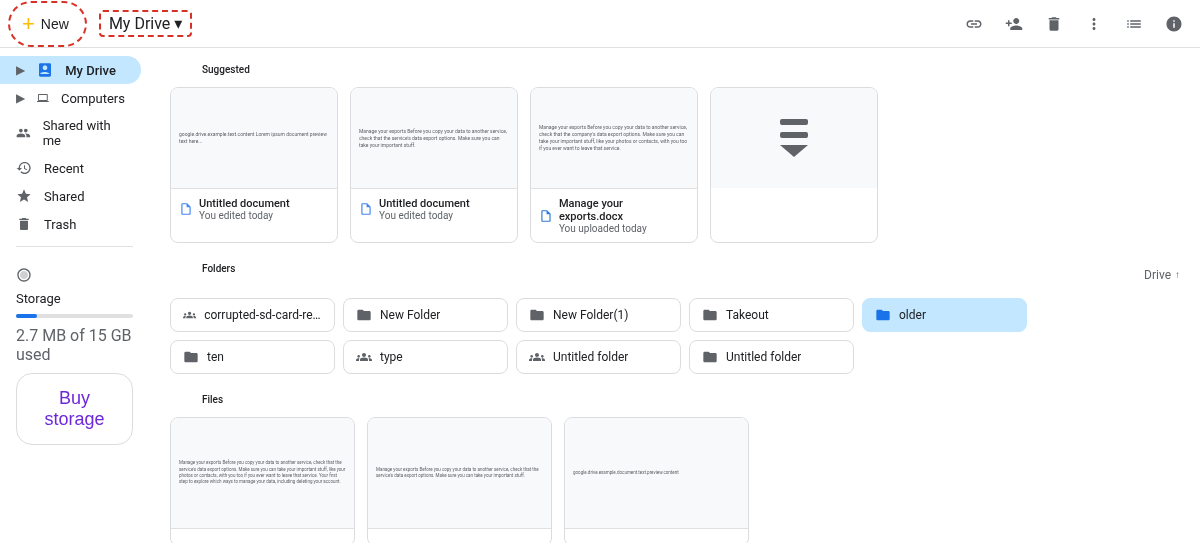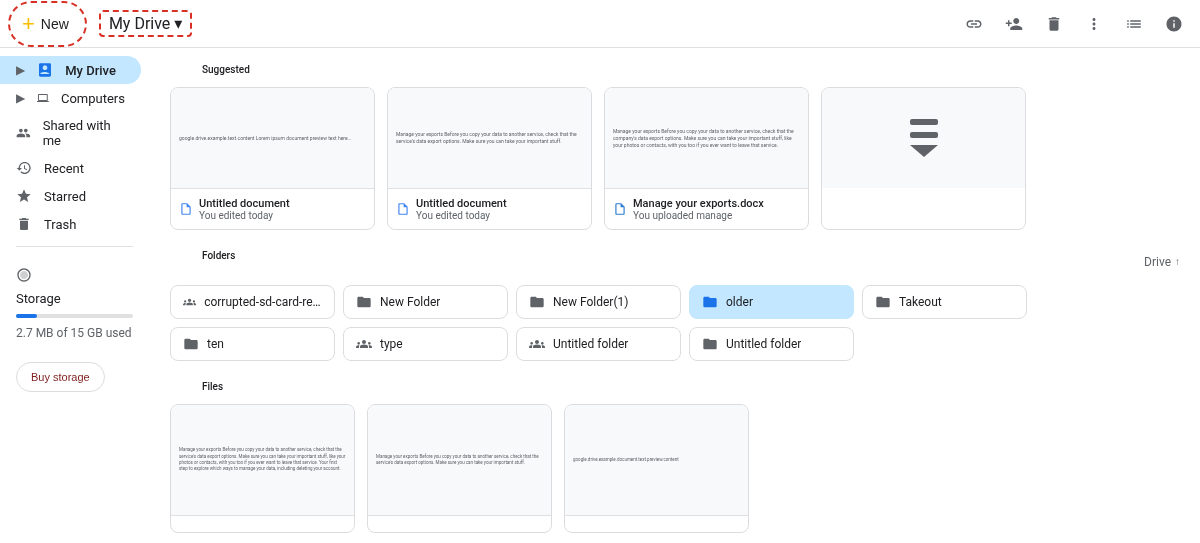--- a/index.html
+++ b/index.html
@@ -43,26 +43,26 @@
     }
     .sidebar-item {
       display: flex; align-items: center; gap: 12px;
       padding: 6px 16px; cursor: pointer; border-radius: 0 24px 24px 0;
       font-size: 13px; color: #202124; margin-right: 8px;
     }
     .sidebar-item.active { background: #c2e7ff; font-weight: 500; }
     .sidebar-arrow { font-size: 12px; color: #5f6368; }
 
     .sidebar-storage { padding: 12px 16px; }
-    .storage-label { font-size: 12px; color: #5f6368; margin-bottom: 22px; }
+    .storage-label { font-size: 16px; color: #5f6368; margin-bottom: 9px; }
     .storage-bar-bg { background: #e0e0e0; height: 4px; border-radius: 2px; margin-bottom: 8px; }
     .storage-bar-fill { background: #1a73e8; height: 4px; border-radius: 2px; width: 18%; }
     .buy-btn {
-      border: 1px solid #dadce0; border-radius: 16px; padding: 8px 14px;
-      font-size: 11px; cursor: pointer; background: #fff; color: #7f1d1d;
+      border: 1px solid #dadce0; border-radius: 16px; padding: 14px 14px;
+      font-size: 18px; cursor: pointer; background: #fff; color: #6d28d9;
     }
     .sidebar-divider { height: 1px; background: #e0e0e0; margin: 8px 16px; }
 
     
     .content {
       flex: 1; overflow-y: auto; padding: 16px 20px;
     }
     .section-title {
       font-size: 10px; font-weight: 500; color: #202124; margin-bottom: 12px; margin-left: 32px;
     }
@@ -70,21 +70,21 @@
       display: flex; align-items: center; justify-content: space-between; margin-bottom: 12px;
     }
     .sort-btn { font-size: 12px; color: #5f6368; display: flex; align-items: center; gap: 4px; cursor: pointer; }
     .sort-arrow { font-size: 10px; }
 
     
     .suggested-grid {
       display: flex; gap: 12px; margin-bottom: 20px; flex-wrap: wrap;
     }
     .suggested-card {
-      width: 205px; border: 1px solid #dadce0; border-radius: 8px;
+      width: 168px; border: 1px solid #dadce0; border-radius: 8px;
       overflow: hidden; cursor: pointer; flex-shrink: 0;
     }
     .card-preview {
       height: 100px; background: #f8f9fa; display: flex; align-items: center;
       justify-content: center; overflow: hidden; padding: 8px;
     }
     .card-preview-text {
       font-size: 5px; color: #5f6368; line-height: 1.4; text-align: left; width: 100%;
     }
     .card-info {
@@ -206,21 +206,21 @@
       <svg width="16" height="16" viewBox="0 0 24 24" fill="#5f6368">
           <path d="M13 3c-4.97 0-9 4.03-9 9H1l3.89 3.89.07.14L9 12H6c0-3.87 3.13-7 7-7s7 3.13 7 7-3.13 7-7 7c-1.93 0-3.68-.79-4.94-2.06l-1.42 1.42C8.27 19.99 10.51 21 13 21c4.97 0 9-4.03 9-9s-4.03-9-9-9zm-1 5v5l4.28 2.54.72-1.21-3.5-2.08V8H12z"></path>
         </svg>
       <span>Recent</span>
     </div>
 
     <div class="sidebar-item">
       <svg width="16" height="16" viewBox="0 0 24 24" fill="#5f6368">
           <path d="M12 17.27L18.18 21l-1.64-7.03L22 9.24l-7.19-.61L12 2 9.19 8.63 2 9.24l5.46 4.73L5.82 21z"></path>
         </svg>
-      <span>Starred</span>
+      <span>Shared</span>
     </div>
 
     <div class="sidebar-item">
       <svg width="16" height="16" viewBox="0 0 24 24" fill="#5f6368">
           <path d="M6 19c0 1.1.9 2 2 2h8c1.1 0 2-.9 2-2V7H6v12zM19 4h-3.5l-1-1h-5l-1 1H5v2h14V4z"></path>
         </svg>
       <span>Trash</span>
     </div>
 
     <div class="sidebar-divider"></div>
@@ -286,21 +286,21 @@
             <div class="card-preview-text">Manage your exports
 
 Before you copy your data to another service, check that the company's data export options. Make sure you can take your important stuff, like your photos or contacts, with you too if you ever want to leave that service.</div>
           </div>
           <div class="card-info">
             <svg width="14" height="14" viewBox="0 0 24 24" fill="#2b7cd3">
                 <path d="M14 2H6c-1.1 0-2 .9-2 2v16c0 1.1.89 2 2 2h12c1.1 0 2-.9 2-2V8l-6-6zm4 18H6V4h7v5h5v11z"></path>
               </svg>
             <div>
               <div class="card-name">Manage your exports.docx</div>
-              <div class="card-date">You uploaded manage</div>
+              <div class="card-date">You uploaded today</div>
             </div>
           </div>
         </div>
 
         <div class="suggested-card">
           <div class="card-preview" style="flex-direction:column;gap:4px;">
             <div style="width:28px;height:6px;background:#5f6368;border-radius:2px;"></div>
             <div style="width:28px;height:6px;background:#5f6368;border-radius:2px;margin-top:3px;"></div>
             <div style="width:0;height:0;border-left:14px solid transparent;border-right:14px solid transparent;border-top:12px solid #5f6368;margin-top:3px;"></div>
           </div>
@@ -333,32 +333,32 @@
           <span class="folder-name">New Folder</span>
         </div>
 
         <div class="folder-item">
           <svg width="16" height="16" viewBox="0 0 24 24" fill="#5f6368">
               <path d="M10 4H4c-1.1 0-2 .9-2 2v12c0 1.1.9 2 2 2h16c1.1 0 2-.9 2-2V8c0-1.1-.9-2-2-2h-8l-2-2z"></path>
             </svg>
           <span class="folder-name">New Folder(1)</span>
         </div>
 
+        <div class="folder-item">
+          <svg width="16" height="16" viewBox="0 0 24 24" fill="#5f6368">
+              <path d="M10 4H4c-1.1 0-2 .9-2 2v12c0 1.1.9 2 2 2h16c1.1 0 2-.9 2-2V8c0-1.1-.9-2-2-2h-8l-2-2z"></path>
+            </svg>
+          <span class="folder-name">Takeout</span>
+        </div>
+
         <div class="folder-item selected">
           <svg width="16" height="16" viewBox="0 0 24 24" fill="#1a73e8">
               <path d="M10 4H4c-1.1 0-2 .9-2 2v12c0 1.1.9 2 2 2h16c1.1 0 2-.9 2-2V8c0-1.1-.9-2-2-2h-8l-2-2z"></path>
             </svg>
           <span class="folder-name">older</span>
-        </div>
-
-        <div class="folder-item">
-          <svg width="16" height="16" viewBox="0 0 24 24" fill="#5f6368">
-              <path d="M10 4H4c-1.1 0-2 .9-2 2v12c0 1.1.9 2 2 2h16c1.1 0 2-.9 2-2V8c0-1.1-.9-2-2-2h-8l-2-2z"></path>
-            </svg>
-          <span class="folder-name">Takeout</span>
         </div>
 
         <div class="folder-item">
           <svg width="16" height="16" viewBox="0 0 24 24" fill="#5f6368">
               <path d="M10 4H4c-1.1 0-2 .9-2 2v12c0 1.1.9 2 2 2h16c1.1 0 2-.9 2-2V8c0-1.1-.9-2-2-2h-8l-2-2z"></path>
             </svg>
           <span class="folder-name">ten</span>
         </div>
 
         <div class="folder-item">

